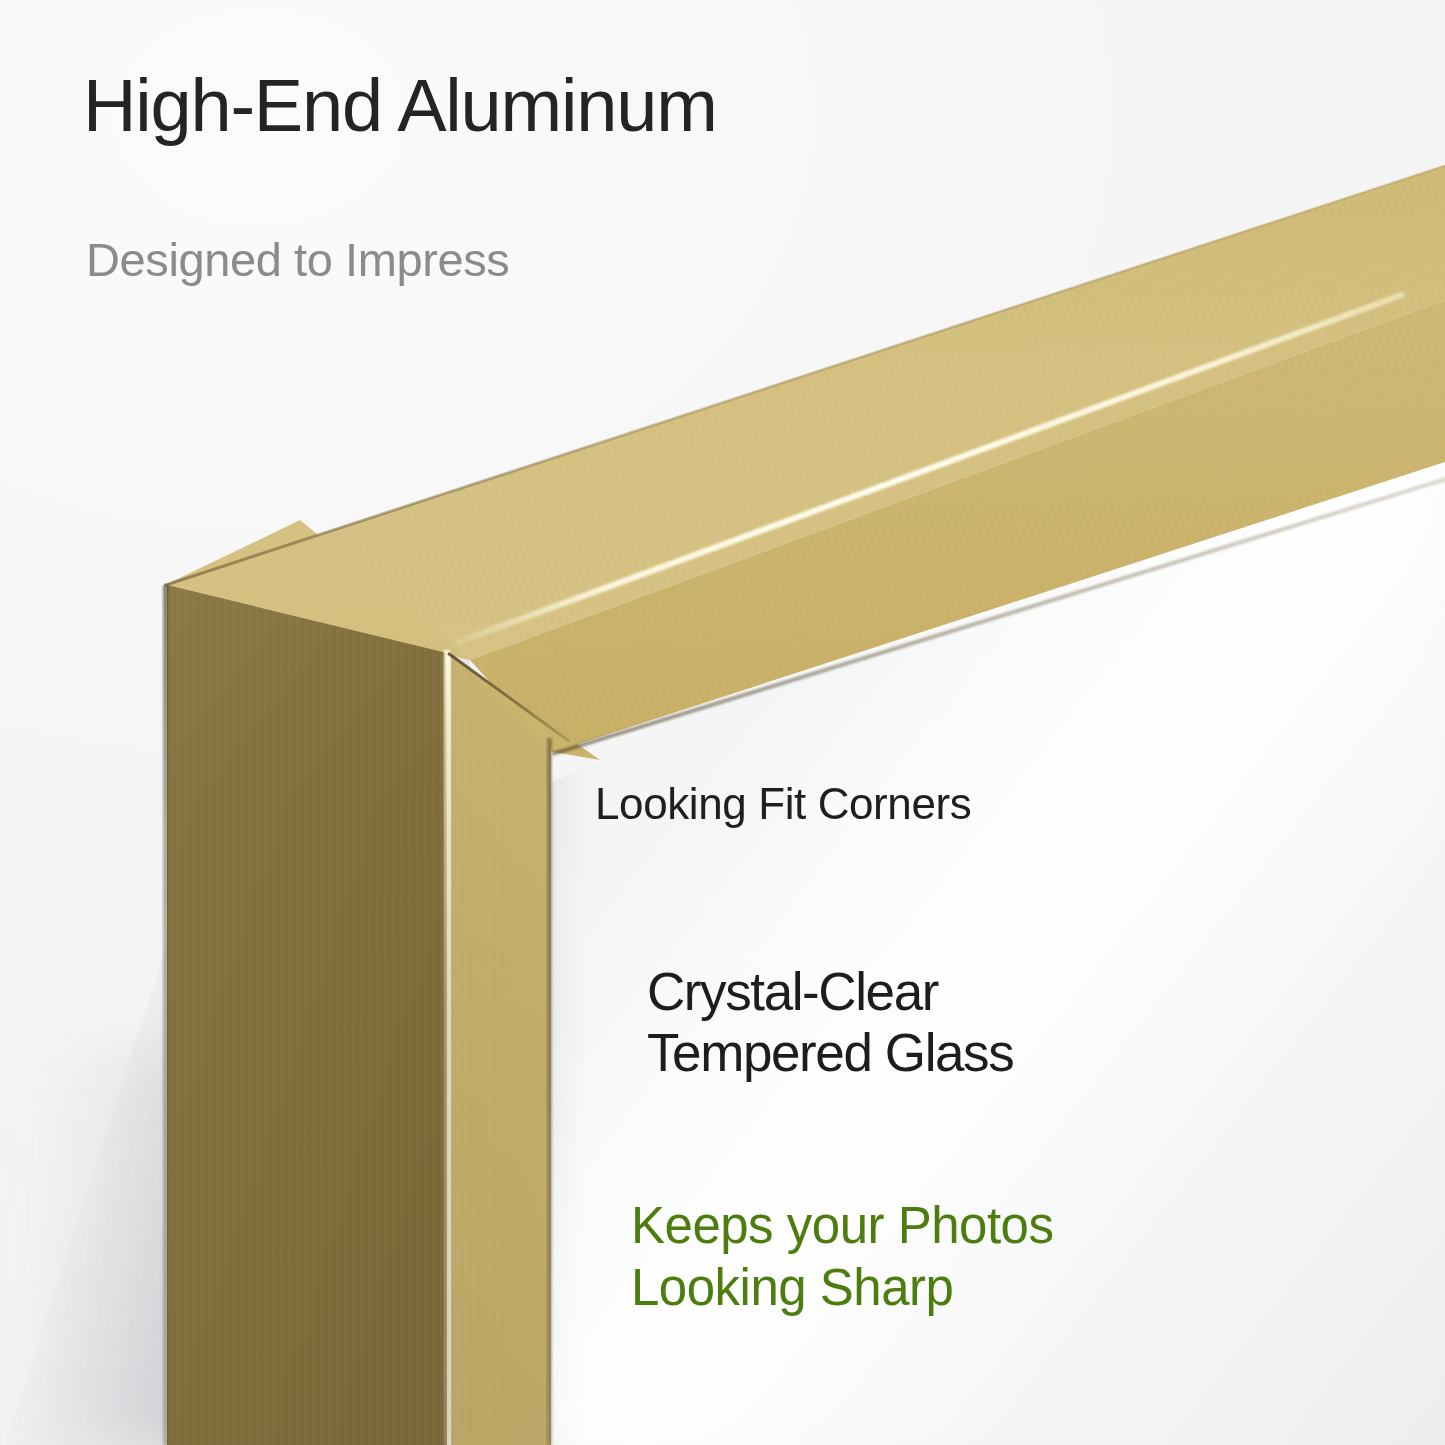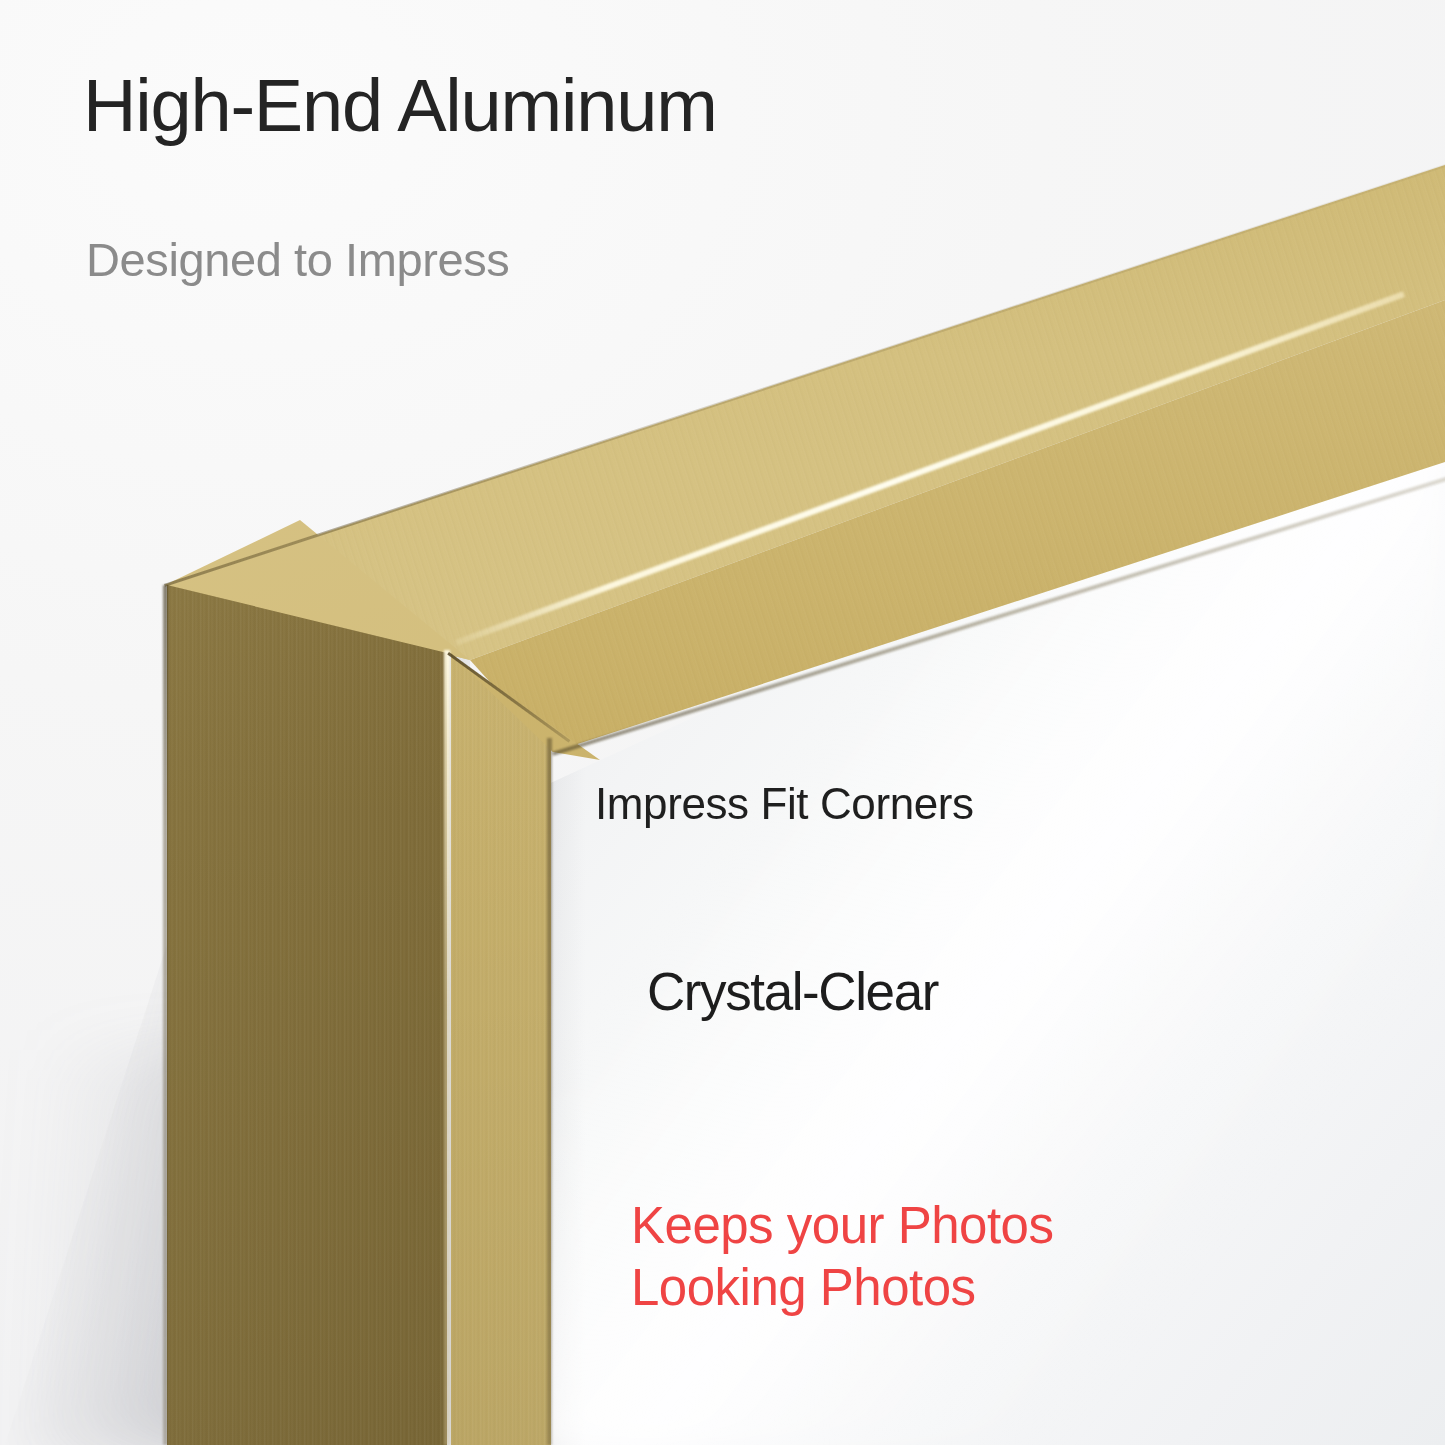--- a/index.html
+++ b/index.html
@@ -370,21 +370,21 @@
     color: #1d1d1d;
     line-height: 1.16;
     white-space: nowrap;
   }
   .glass-sub {
     left: 631px;
     top: 1195px;
     font-size: 51px;
     font-weight: 400;
     letter-spacing: -0.5px;
-    color: #ef4444;
+    color: #4d7c0f;
     line-height: 1.22;
     white-space: nowrap;
   }
 </style>
 </head>
 <body>
 
 <div id="stage">
 
   <div class="wall"></div>
@@ -421,24 +421,25 @@
   <div class="rail-left-outer-line"></div>
   <div class="rail-left-crease"></div>
   <div class="rail-left-inner-line"></div>
 
   <div class="miter-seam"></div>
 
   <div class="txt headline">High-End Aluminum</div>
 
   <div class="txt subhead">Designed to Impress</div>
 
-  <div class="txt corner-caption">Impress Fit Corners</div>
+  <div class="txt corner-caption">Looking Fit Corners</div>
 
   <div class="txt glass-title">
     <div>Crystal-Clear</div>
+    <div>Tempered Glass</div>
   </div>
 
   <div class="txt glass-sub">
     <div>Keeps your Photos</div>
-    <div>Looking Photos</div>
+    <div>Looking Sharp</div>
   </div>
 
 </div>
 
 </body></html>

